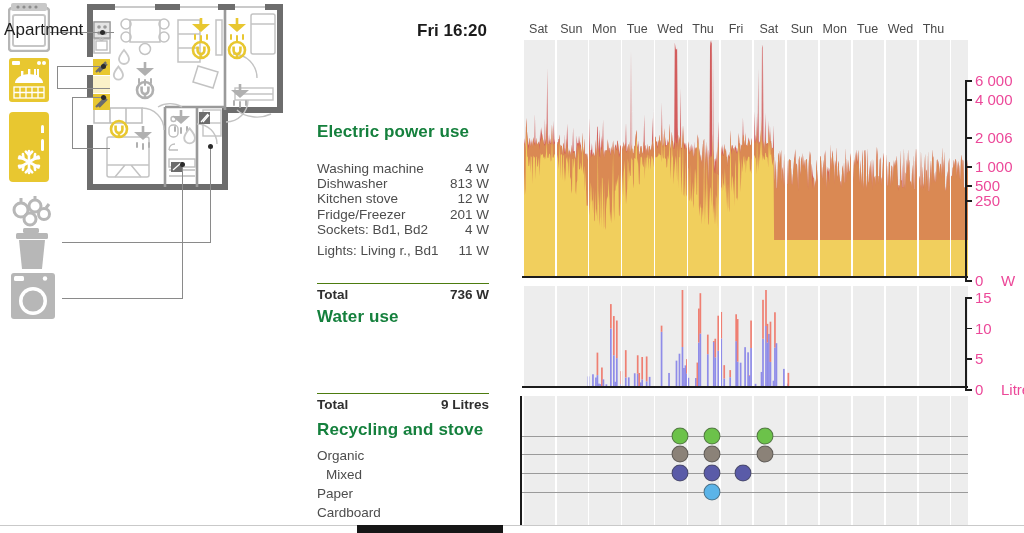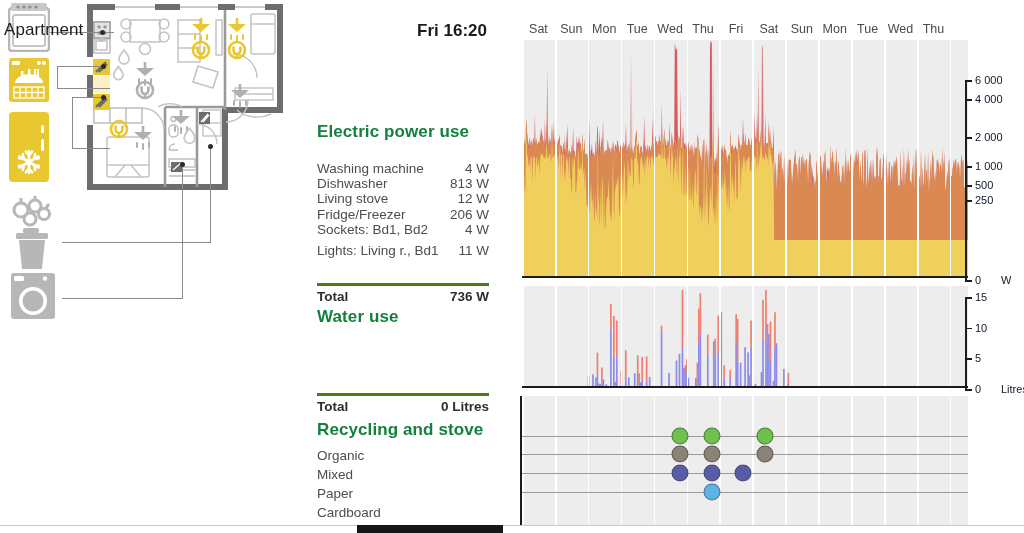--- a/index.html
+++ b/index.html
@@ -24,36 +24,36 @@
   #floorplan{ position:absolute; left:85px; top:2px; width:220px; height:190px; z-index:2; }
 
   
   #readings{ position:absolute; left:317px; top:0; width:198px; height:525px; z-index:5;}
   .clock{ position:absolute; right:28px; top:21px; font-size:17px; font-weight:bold; color:#1b1b1b;}
   .sec-head{ font-size:17px; color:#15803d; font-weight:bold; letter-spacing:.1px;}
   .rowline{ display:flex; justify-content:space-between; font-size:13.5px; color:#4d4d4d;
      line-height:15.2px; }
   .rowline .v{ color:#4d4d4d; }
   .totalrow{ display:flex; justify-content:space-between; font-size:13.5px; color:#2e2e2e;
-     font-weight:bold; border-top:3px solid #4d7c0f; padding-top:3px; }
+     font-weight:bold; border-top:1px solid #4d7c0f; padding-top:3px; }
 
   
   #charts{ position:absolute; left:515px; top:0; width:509px; height:525px; background:#fff;}
   .daybar{ position:absolute; left:0; top:0; width:509px; height:40px; background:#fff;}
   .daylbl{ position:absolute; top:22px; transform:translateX(-50%); font-size:12.5px;
      color:#4a4a4a; white-space:nowrap; }
 
   .panel{ position:absolute; background:#ededed; overflow:hidden; }
   .gridv{ position:absolute; top:0; bottom:0; width:1.6px; background:#ffffff; }
   .gridh{ position:absolute; left:0; right:0; height:1.4px; background:#9a9a9a; }
 
   .axis{ position:absolute; z-index:8; }
   .axisline{ position:absolute; width:2.2px; background:#1c1c1c; left:0; top:0; bottom:0;}
   .tick{ position:absolute; left:0; width:7px; height:1.8px; background:#1c1c1c;}
-  .ticklbl{ position:absolute; left:10px; font-size:11px; color:#0f172a; white-space:nowrap;
+  .ticklbl{ position:absolute; left:10px; font-size:15px; color:#ec4899; white-space:nowrap;
      transform:translateY(-50%); }
   .baseline{ position:absolute; height:2.2px; background:#1c1c1c; }
 
   .dotmark{ position:absolute; border-radius:50%; border:1.4px solid rgba(60,60,60,.55);
      transform:translate(-50%,-50%); }
 
   #bottom-strip{ position:absolute; left:0; top:525px; width:1024px; height:8px; background:#fff;
      border-top:1.5px solid #c9c9c9; }
   #bottom-tab{ position:absolute; left:357px; top:525px; width:146px; height:8px; background:#161616;}
 </style>
@@ -353,55 +353,55 @@
       <div style="margin-top:19px;">
         <div class="rowline">
           <span>Washing machine</span>
           <span class="v">4 W</span>
           </div>
         <div class="rowline">
           <span>Dishwasher</span>
           <span class="v">813 W</span>
           </div>
         <div class="rowline">
-          <span>Living stove</span>
+          <span>Kitchen stove</span>
           <span class="v">12 W</span>
           </div>
         <div class="rowline">
           <span>Fridge/Freezer</span>
-          <span class="v">206 W</span>
+          <span class="v">201 W</span>
           </div>
         <div class="rowline">
           <span>Sockets: Bd1, Bd2</span>
           <span class="v">4 W</span>
           </div>
         <div class="rowline" style="margin-top:6px;">
           <span>Lights: Living r., Bd1</span>
           <span class="v">11 W</span>
           </div>
       </div>
       <div class="totalrow" style="margin-top:25px;">
         <span>Total</span>
         <span>736 W</span>
       </div>
     </div>
 
     <div style="position:absolute; left:0; top:307px; width:172px;">
       <div class="sec-head">Water use</div>
       <div class="totalrow" style="margin-top:66px;">
         <span>Total</span>
-        <span>0 Litres</span>
+        <span>9 Litres</span>
       </div>
     </div>
 
     <div style="position:absolute; left:0; top:420px; width:172px;">
       <div class="sec-head">Recycling and stove</div>
       <div style="margin-top:6px;">
         <div style="font-size:13.5px;color:#4d4d4d;line-height:19px;">Organic</div>
-        <div style="font-size:13.5px;color:#4d4d4d;line-height:19px;">Mixed</div>
+        <div style="font-size:13.5px;color:#4d4d4d;line-height:19px;margin-left:9px;">Mixed</div>
         <div style="font-size:13.5px;color:#4d4d4d;line-height:19px;">Paper</div>
         <div style="font-size:13.5px;color:#4d4d4d;line-height:19px;">Cardboard</div>
       </div>
     </div>
   </div>
 
   <div id="charts">
     <div class="daybar" id="daybar">
         <div class="daylbl" style="left: 23.4576px;">Sat</div>
         <div class="daylbl" style="left: 56.3727px;">Sun</div>
@@ -426,21 +426,21 @@
         </svg>
     <div class="gridv" style="left: 0px;"></div><div class="gridv" style="left: 32.9151px;"></div><div class="gridv" style="left: 65.8303px;"></div><div class="gridv" style="left: 98.7454px;"></div><div class="gridv" style="left: 131.661px;"></div><div class="gridv" style="left: 164.576px;"></div><div class="gridv" style="left: 197.491px;"></div><div class="gridv" style="left: 230.406px;"></div><div class="gridv" style="left: 263.321px;"></div><div class="gridv" style="left: 296.236px;"></div><div class="gridv" style="left: 329.151px;"></div><div class="gridv" style="left: 362.066px;"></div><div class="gridv" style="left: 394.982px;"></div><div class="gridv" style="left: 427.897px;"></div></div>
     <div class="baseline" style="left:7px; top:276px; width:446px;"></div>
     <div class="axis" id="power-axis" style="left:450px; top:80px; height:200px;">
       <div class="axisline"></div>
     <div class="tick" style="top: 0px;"></div>
         <div class="ticklbl" style="top: 0px;">6 000</div>
         <div class="tick" style="top: 19px;"></div>
         <div class="ticklbl" style="top: 19px;">4 000</div>
         <div class="tick" style="top: 57px;"></div>
-        <div class="ticklbl" style="top: 57px;">2 000</div>
+        <div class="ticklbl" style="top: 57px;">2 006</div>
         <div class="tick" style="top: 86px;"></div>
         <div class="ticklbl" style="top: 86px;">1 000</div>
         <div class="tick" style="top: 105px;"></div>
         <div class="ticklbl" style="top: 105px;">500</div>
         <div class="tick" style="top: 120px;"></div>
         <div class="ticklbl" style="top: 120px;">250</div>
         <div class="tick" style="top: 200px;"></div>
         <div class="ticklbl" style="top: 200px;">0</div>
         <div class="ticklbl" style="top: 200px; left: 36px;">W</div>
       </div>

